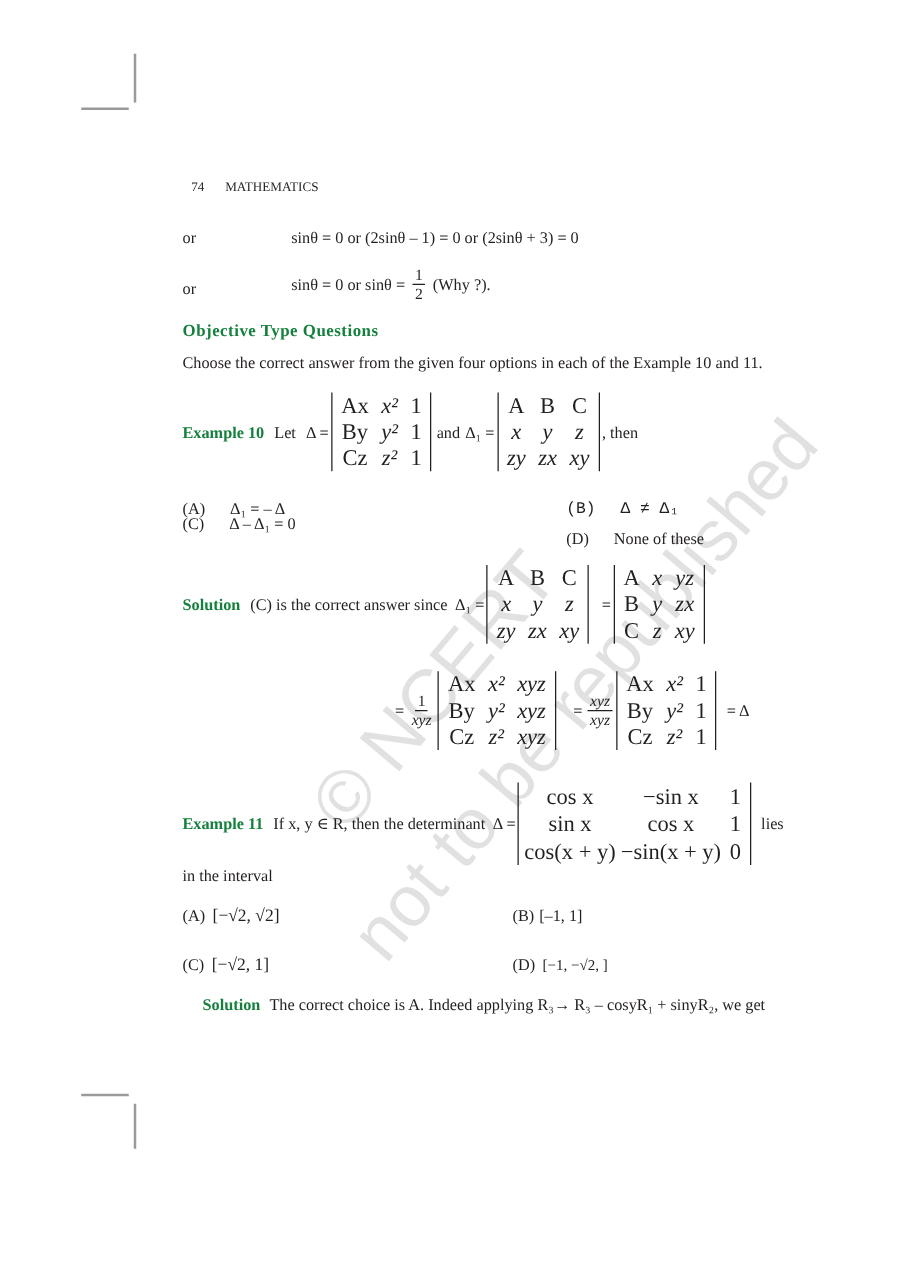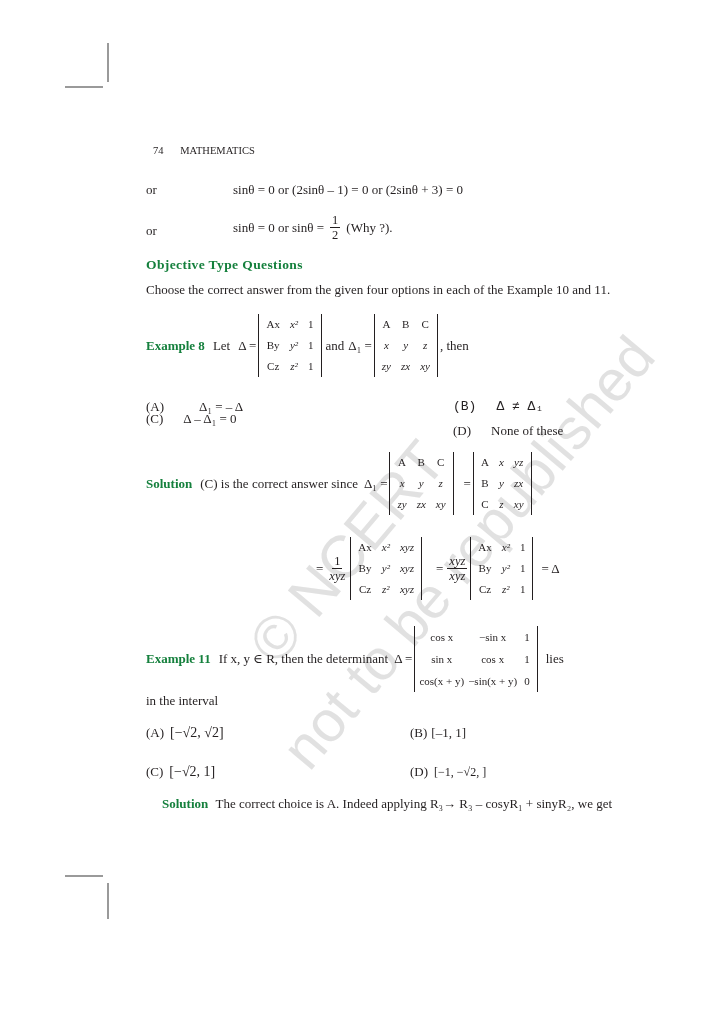--- a/index.html
+++ b/index.html
@@ -3,21 +3,21 @@
 <meta charset="utf-8">
 <style>
   html, body { margin:0; padding:0; }
   body { width:724px; height:1024px; background:#ffffff; position:relative; overflow:hidden;
          font-family:"Liberation Serif","DejaVu Serif",serif; color:#231f20; font-size:13px; }
   .abs { position:absolute; white-space:nowrap; }
   .crop { position:absolute; background:#9a9a9a; }
   .blue { color:#15803d; font-weight:bold; font-family:"Liberation Serif",serif; }
   .it { font-style:italic; }
   .det { display:inline-grid; border-left:1px solid #231f20; border-right:1px solid #231f20;
-         padding:0 2px; vertical-align:middle; line-height:21px; font-size:11px; }
+         padding:0 2px; vertical-align:middle; line-height:21px; font-size:18px; }
   .det span { text-align:center; padding:0 5px; }
   .det.c3 { grid-template-columns:auto auto auto; }
   .frac { display:inline-flex; flex-direction:column; align-items:center; vertical-align:middle; font-size:12.5px; line-height:14px; }
   .frac .num { border-bottom:1px solid #231f20; padding:0 2px; }
   .frac .den { padding:0 2px; }
   .row { display:flex; align-items:center; }
   .watermark { position:absolute; color:#d8d8d8; font-family:"Liberation Sans","DejaVu Sans",sans-serif;
                transform-origin:left top; white-space:nowrap; opacity:0.75; pointer-events:none; }
 </style>
 </head>
@@ -46,21 +46,21 @@
     <span class="num">1</span>
     <span class="den">2</span>
   </span>
   <span>(Why ?).</span>
 </div>
 
 <div class="abs blue" style="left:146px;top:257px;font-size:13.5px;letter-spacing:0.4px;">Objective Type Questions</div>
 <div class="abs" style="left:146px;top:282px;">Choose the correct answer from the given four options in each of the Example 10 and 11.</div>
 
 <div class="abs row" style="left:146px;top:314px;">
-  <span class="blue">Example 8</span>
+  <span class="blue">Example 10</span>
   <span style="margin-left:8px;margin-right:8px;">Let</span>
   <span style="margin-right:2px;">Δ =</span>
   <span class="det c3">
     <span>Ax</span>
       <span class="it">x²</span>
       <span>1</span>
     <span>By</span>
       <span class="it">y²</span>
       <span>1</span>
     <span>Cz</span>
@@ -77,21 +77,21 @@
       <span class="it">y</span>
       <span class="it">z</span>
     <span class="it">zy</span>
       <span class="it">zx</span>
       <span class="it">xy</span>
   </span>
   <span style="margin-left:2px;">,  then</span>
 </div>
 
 <div class="abs" style="left:146px;top:399px;">
-  <span>(A)</span><span style="margin-left:35px;">Δ₁ = – Δ</span>
+  <span>(A)</span><span style="margin-left:20px;">Δ₁ = – Δ</span>
 </div>
 <div class="abs" style="left:453px;top:399px;font-family:Liberation Mono, monospace;">
   <span>(B)</span><span style="margin-left:20px;">Δ ≠ Δ₁</span>
 </div>
 <div class="abs" style="left:146px;top:411px;">
   <span>(C)</span><span style="margin-left:20px;">Δ  – Δ₁ = 0</span>
 </div>
 <div class="abs" style="left:453px;top:423px;">
   <span>(D)</span><span style="margin-left:20px;">None of these</span>
 </div>

